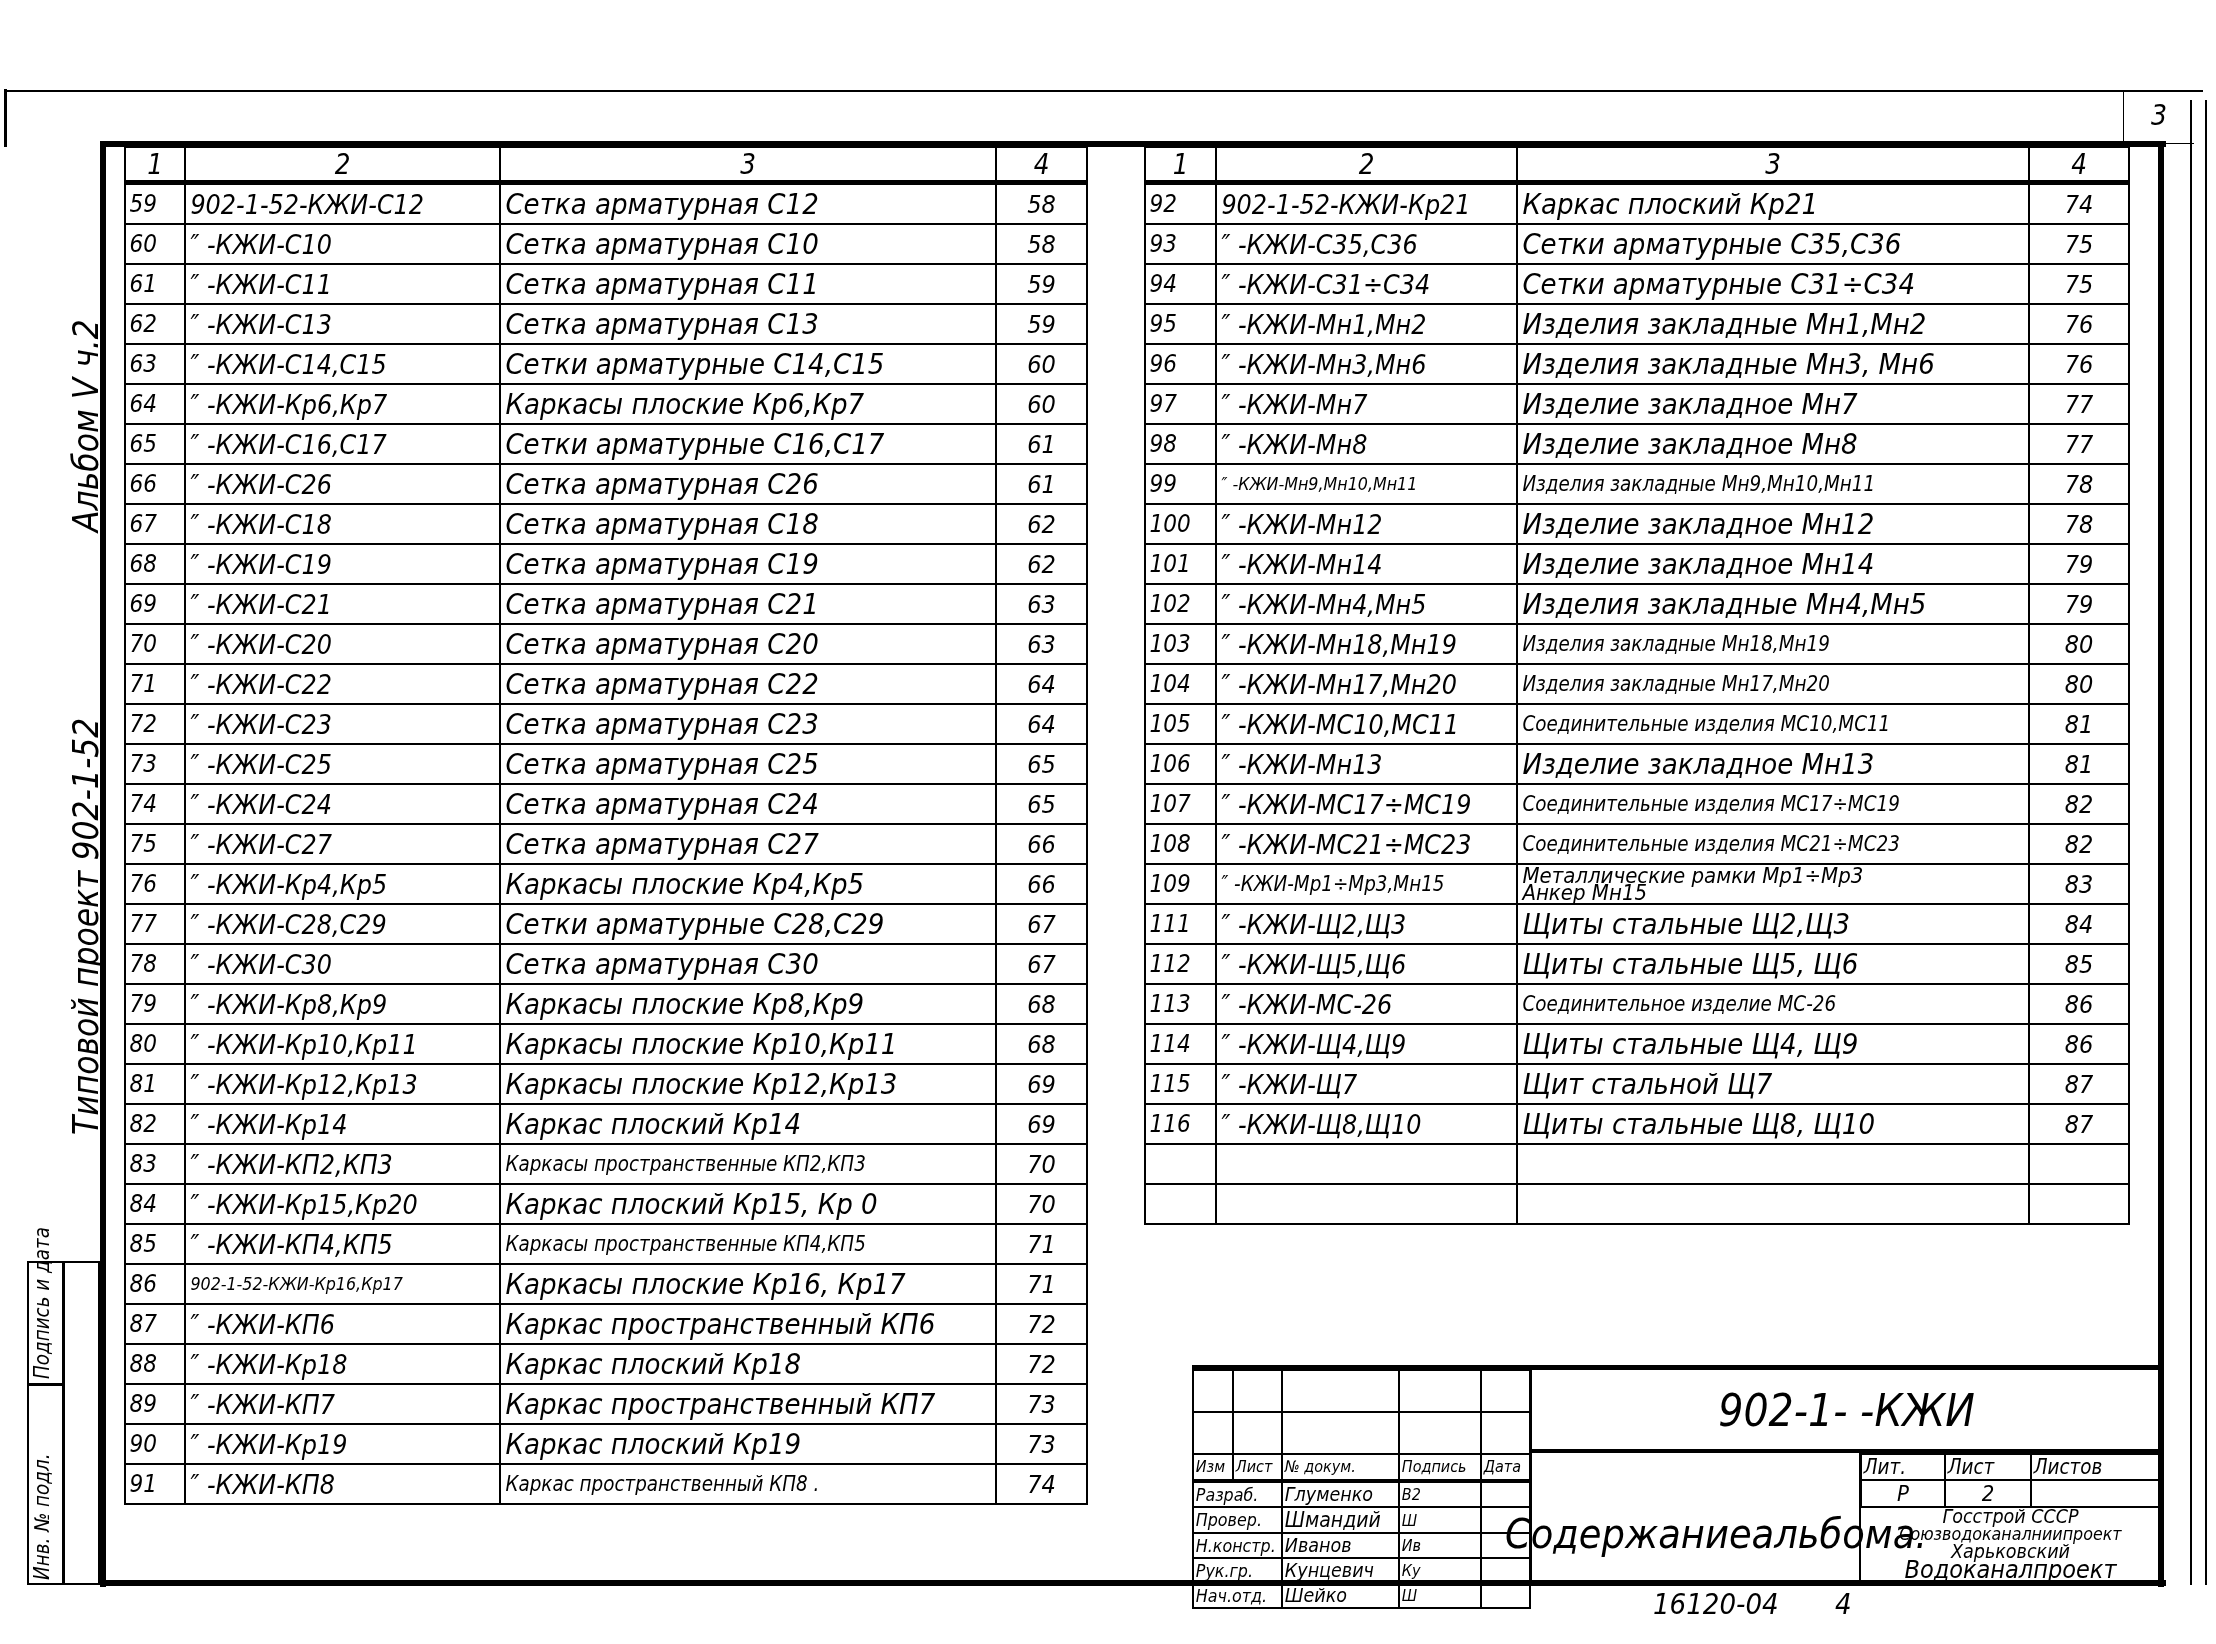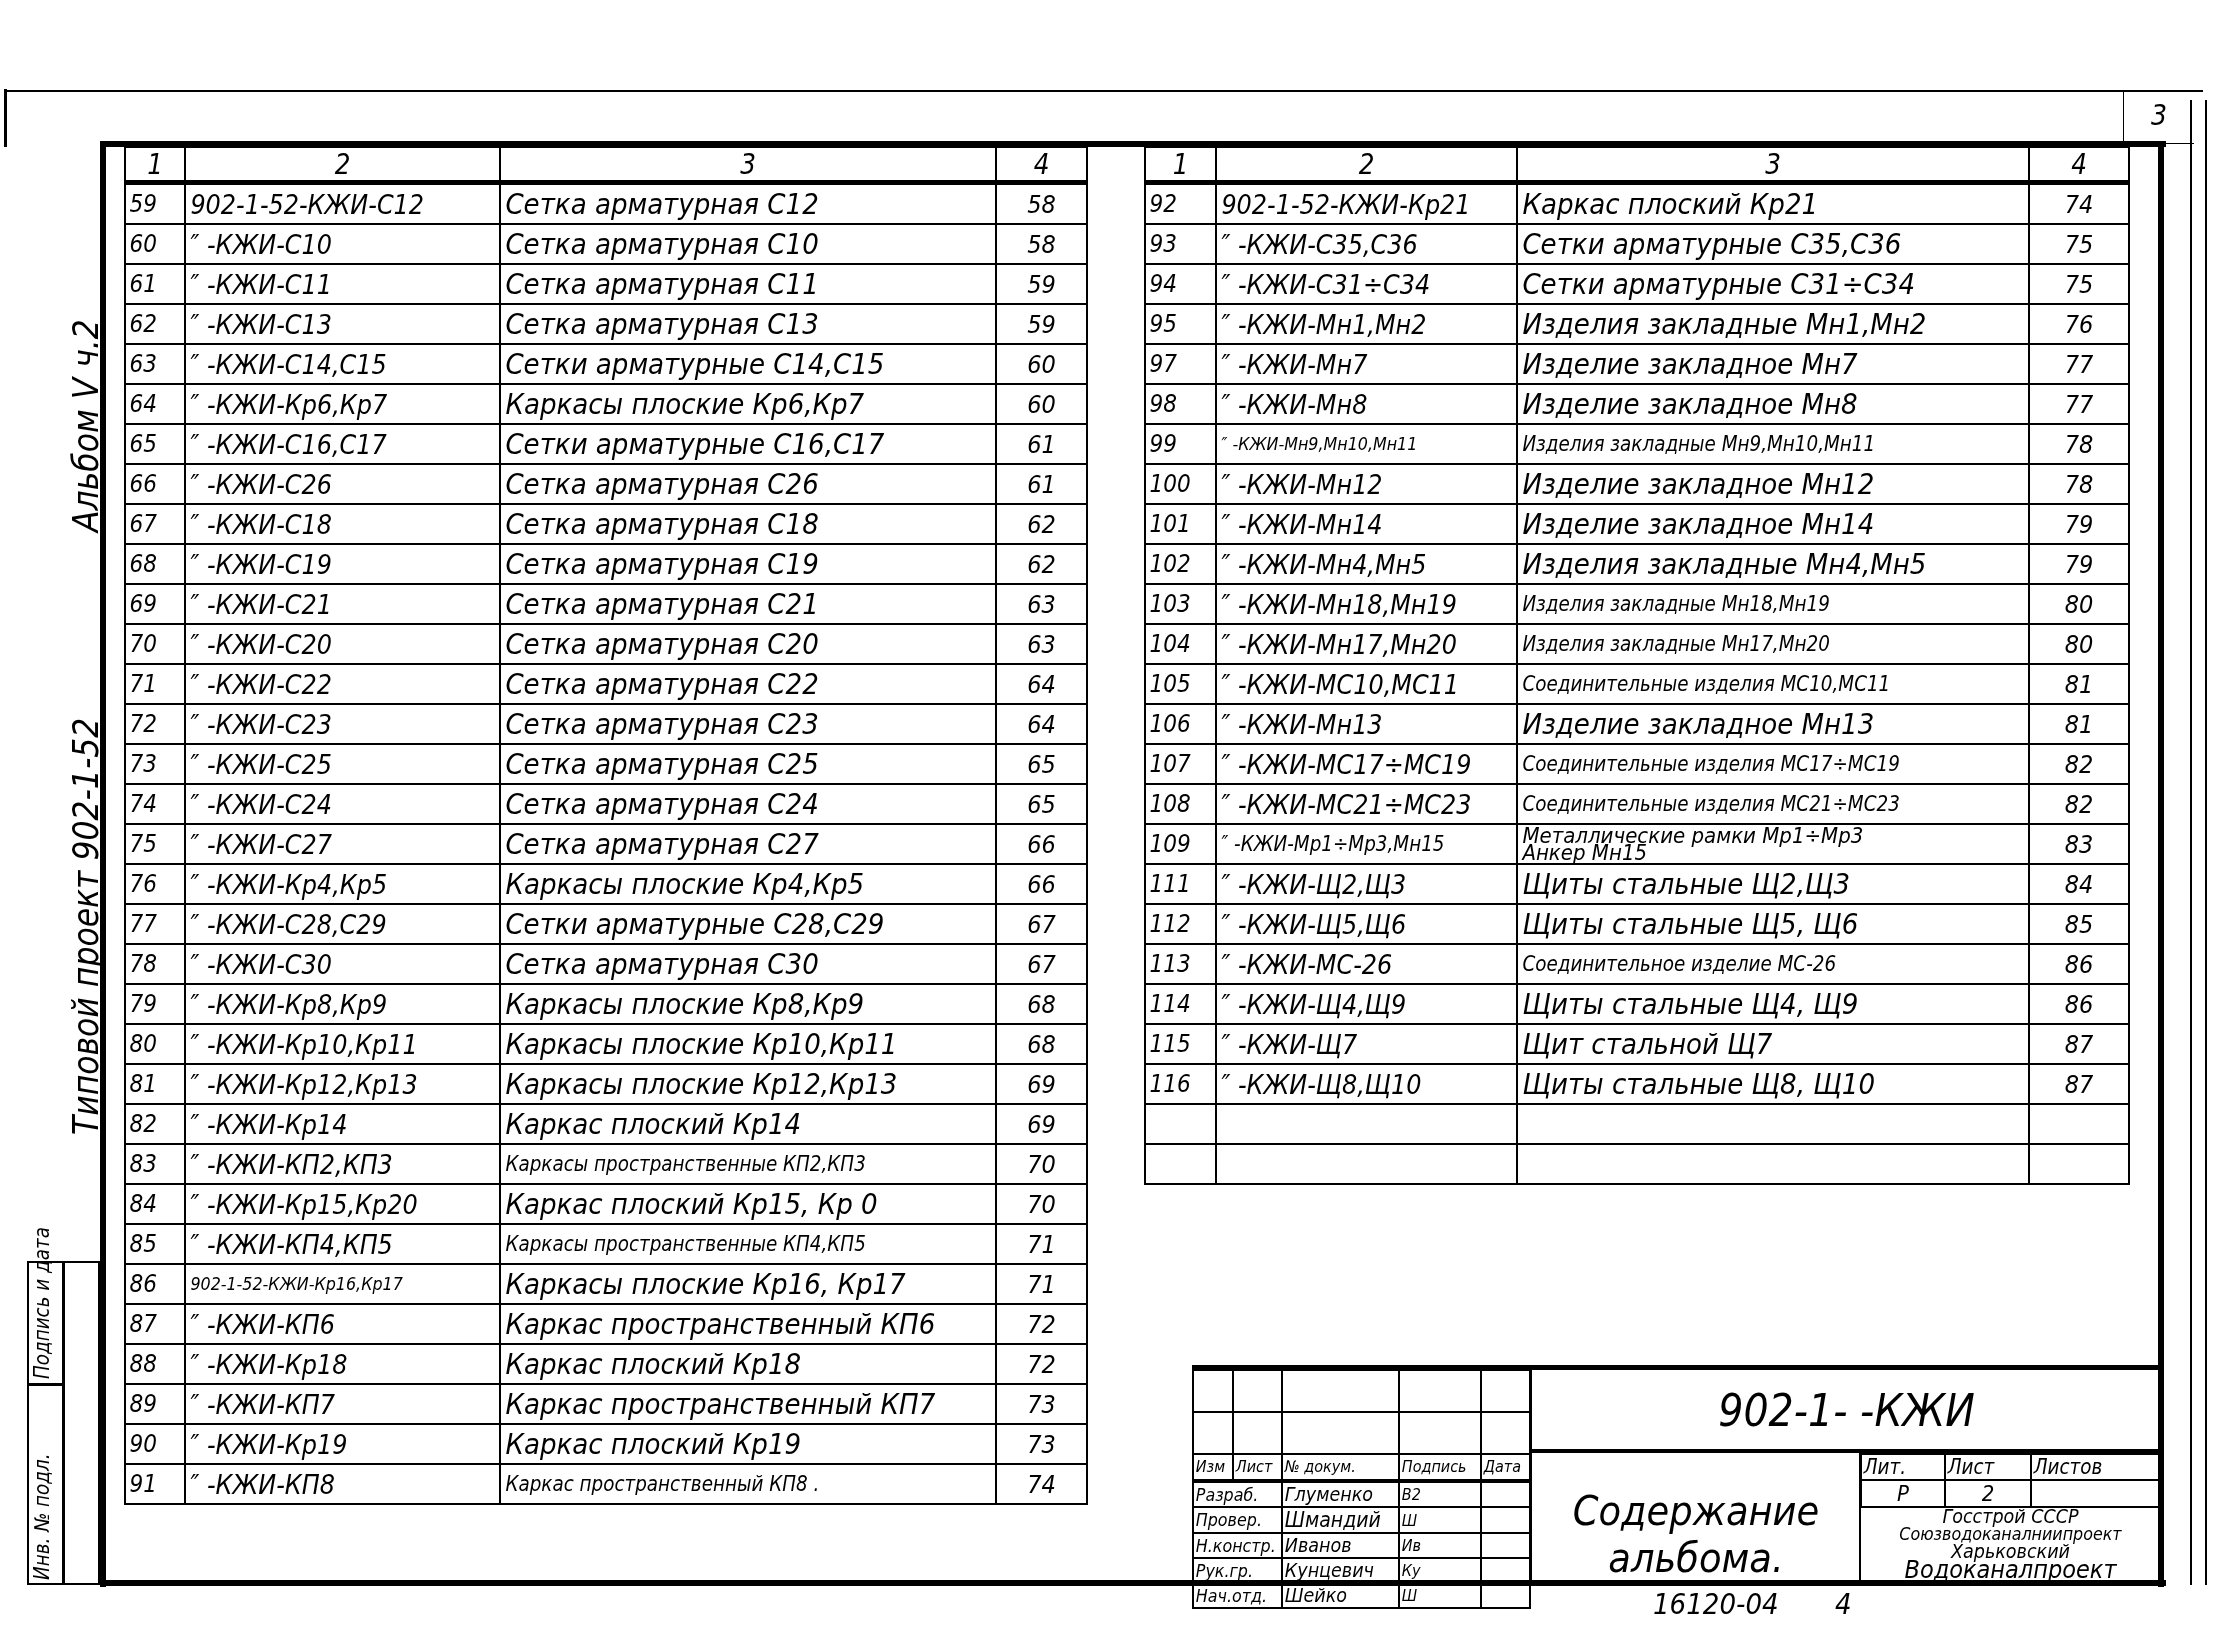--- a/index.html
+++ b/index.html
@@ -317,20 +317,26 @@
         <td class="c3">Сетки арматурные С31÷С34</td>
         <td class="c4">75</td>
       </tr>
       <tr class="row">
         <td class="c1">95</td>
         <td class="c2">″  -КЖИ-Мн1,Мн2</td>
         <td class="c3">Изделия закладные Мн1,Мн2</td>
         <td class="c4">76</td>
       </tr>
       <tr class="row">
+        <td class="c1">96</td>
+        <td class="c2">″  -КЖИ-Мн3,Мн6</td>
+        <td class="c3">Изделия закладные Мн3, Мн6</td>
+        <td class="c4">76</td>
+      </tr>
+      <tr class="row">
         <td class="c1">97</td>
         <td class="c2">″  -КЖИ-Мн7</td>
         <td class="c3">Изделие закладное Мн7</td>
         <td class="c4">77</td>
       </tr>
       <tr class="row">
         <td class="c1">98</td>
         <td class="c2">″  -КЖИ-Мн8</td>
         <td class="c3">Изделие закладное Мн8</td>
         <td class="c4">77</td>
@@ -527,21 +533,21 @@
           <td style="font-size: 17.7px;">Нач.отд.</td>
           <td style="font-size: 19.5px;">Шейко</td>
           <td style="font-size: 16px;">Ш</td>
           <td></td>
         </tr>
       </tbody>
   </table>
   <div class="ln" style="left:337px;top:0;width:2.7px;height:219px;"></div>
   <div class="abs" style="left:340px;top:5.3px;width:629px;height:80px;font-size:44px;font-style:italic;display:flex;align-items:center;justify-content:center;">902-1-    -КЖИ</div>
   <div class="ln" style="left:340px;top:84px;width:629px;height:3.5px;"></div>
-  <div class="abs" style="left:340px;top:88px;width:328px;height:163px;display:flex;flex-direction:column;align-items:center;justify-content:center;font-size:41px;font-style:italic;line-height:47px;">
+  <div class="abs" style="left:360px;top:88px;width:328px;height:163px;display:flex;flex-direction:row;align-items:center;justify-content:center;font-size:41px;font-style:italic;line-height:47px;">
     <span>Содержание</span>
     <span>альбома.</span>
   </div>
   <div class="ln" style="left:667px;top:88px;width:2.2px;height:132px;"></div>
   <table class="tb" style="left:668px;top:88px;width:300px;">
     <colgroup>
         <col style="width:84px">
         <col style="width:86px">
         <col style="width:129px">
       </colgroup>

